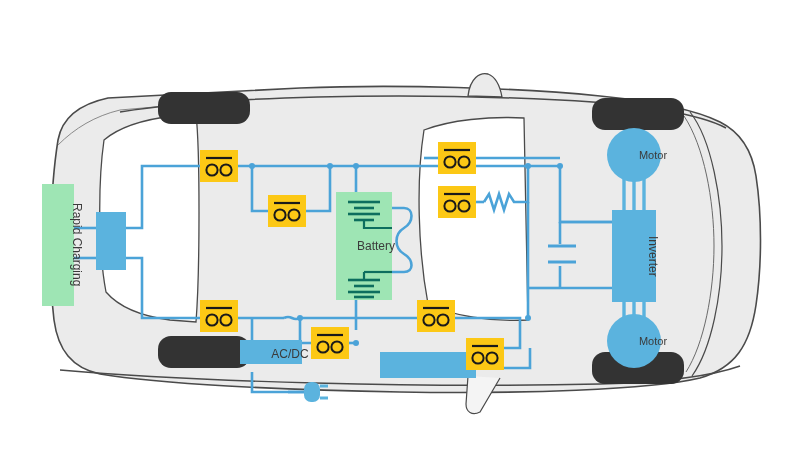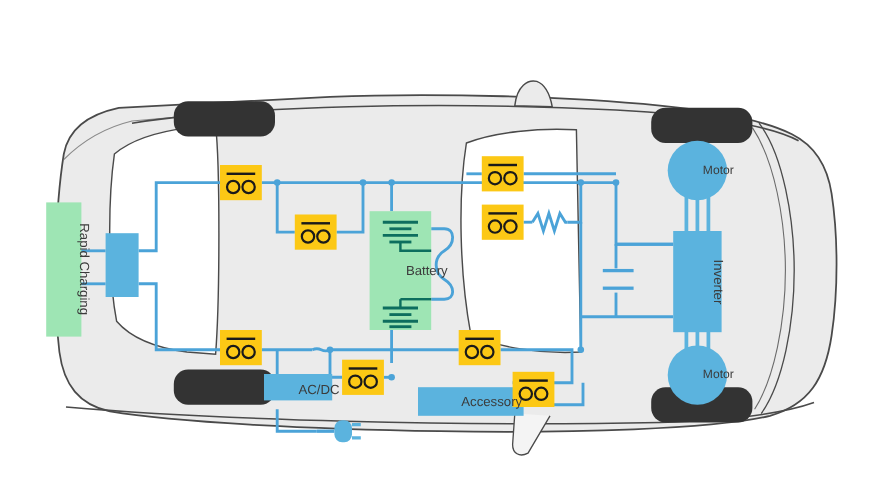--- a/index.html
+++ b/index.html
@@ -214,25 +214,24 @@
     <g>
       <rect x="466" y="338" width="38" height="32" fill="#fcc815"></rect>
       <path d="M472,346 L498,346" stroke="#1a1a1a" stroke-width="2.2" fill="none"></path>
       <circle cx="478" cy="358" r="5.6" stroke="#1a1a1a" stroke-width="2" fill="none"></circle>
       <circle cx="492" cy="358" r="5.6" stroke="#1a1a1a" stroke-width="2" fill="none"></circle>
     </g>
   </svg>
 
   <div class="lbl vert" style="left:42px;top:184px;width:32px;height:122px;font-size:12px;">Rapid Charging</div>
 
-  <div class="lbl" style="left:348px;top:236px;width:42px;height:20px;font-size:12px;">Battery</div>
+  <div class="lbl" style="left:336px;top:236px;width:42px;height:20px;font-size:12px;">Battery</div>
 
   <div class="lbl vert" style="left:612px;top:210px;width:44px;height:92px;font-size:12px;">Inverter</div>
 
   <div class="lbl" style="left:607px;top:146px;width:54px;height:18px;font-size:11px;">Motor</div>
 
   <div class="lbl" style="left:607px;top:332px;width:54px;height:18px;font-size:11px;">Motor</div>
 
   <div class="lbl" style="left:240px;top:340px;width:62px;height:28px;font-size:12px;">AC/DC</div>
 
-  <div class="lbl" style="left:380px;top:352px;width:96px;height:26px;font-size:12px;">Accessory</div>
 
 </div>
 
 </body></html>

